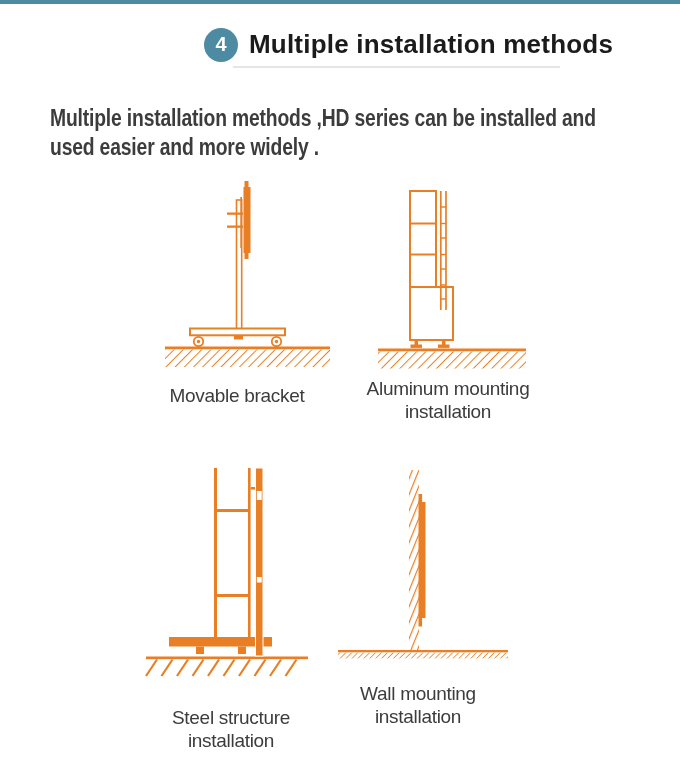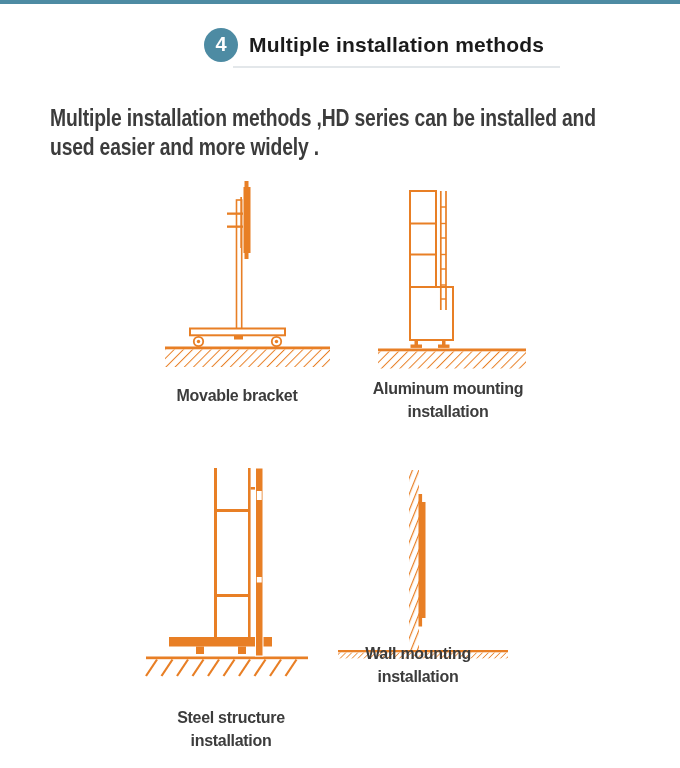--- a/index.html
+++ b/index.html
@@ -13,36 +13,36 @@
   .page{
     position:relative;width:680px;height:768px;background:#fff;overflow:hidden;
     font-family:"Liberation Sans","DejaVu Sans",sans-serif;
   }
   .topbar{position:absolute;left:0;top:0;width:680px;height:4px;background:var(--accent-teal);}
   .header{position:absolute;left:204px;top:27px;height:35px;display:flex;align-items:center;gap:11px;}
   .step-badge{
     width:34px;height:34px;border-radius:50%;background:var(--accent-teal);
     color:#fff;font-weight:bold;font-size:20px;display:flex;align-items:center;justify-content:center;
   }
-  .section-title{font-size:21px;font-weight:bold;color:var(--title-black);letter-spacing:0.2px;}
+  .section-title{font-size:26px;font-weight:bold;color:var(--title-black);letter-spacing:0.2px;}
   .title-underline{position:absolute;left:233px;top:66px;width:327px;height:2px;background:var(--underline-gray);}
   .intro{
     position:absolute;left:50px;top:104px;transform:scaleX(0.84);transform-origin:left top;
     color:var(--text-dark);font-size:23px;font-weight:bold;line-height:29px;letter-spacing:-0.2px;
   }
   .intro-line{white-space:nowrap;}
   .diagram{position:absolute;}
   .caption{
-    position:absolute;width:200px;text-align:center;font-size:16px;font-weight:bold;
+    position:absolute;width:200px;text-align:center;font-size:19px;font-weight:normal;
     line-height:23px;color:var(--text-dark);white-space:pre-line;letter-spacing:-0.3px;
   }
   .caption-1{left:137px;top:384px;}
   .caption-2{left:348px;top:377px;}
   .caption-3{left:131px;top:706px;}
-  .caption-4{left:318px;top:642px;}
+  .caption-4{left:318px;top:682px;}
   
   .fl{fill:var(--drawing-orange);}
   .wfl{fill:#fff;}
   .flw{fill:var(--drawing-orange);stroke:#fff;stroke-width:1;}
   .oln{fill:#fff;stroke:var(--drawing-orange);stroke-width:2;}
   .oln15{fill:#fff;stroke:var(--drawing-orange);stroke-width:1.8;}
   .wln{fill:#fff;stroke:var(--drawing-orange);stroke-width:1.6;}
   .lno{stroke:var(--drawing-orange);fill:none;stroke-width:2;}
   .lno17{stroke:var(--drawing-orange);fill:none;stroke-width:1.7;}
   .lno14{stroke:var(--drawing-orange);fill:none;stroke-width:1.4;}

